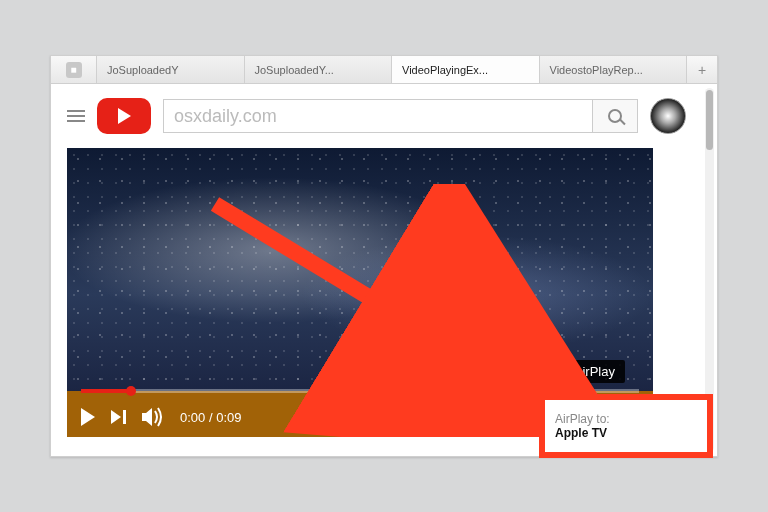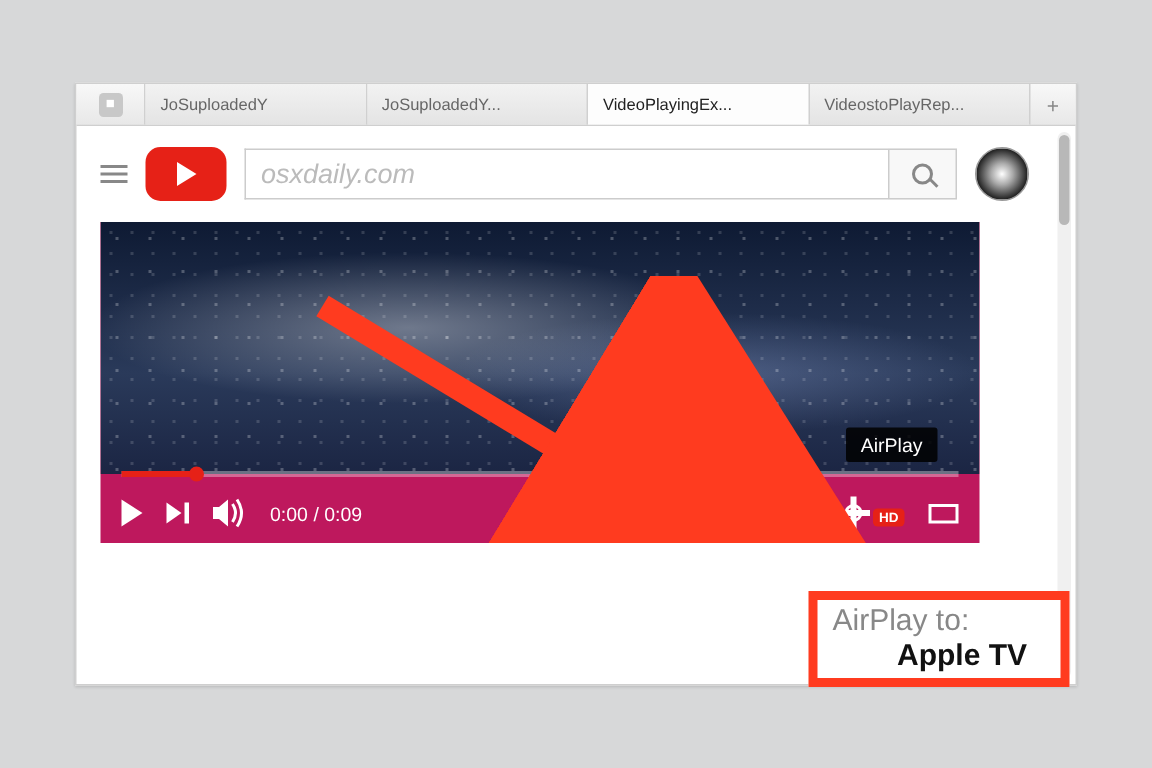--- a/index.html
+++ b/index.html
@@ -100,40 +100,39 @@
     display:flex;
     height:34px;
   }
   .search-input {
     flex:1;
     border:1px solid #ccc;
     border-right:none;
     padding:0 10px;
     font-size:18px;
     color:#bbb;
-    font-style:italic;
   }
   .search-btn {
     width:46px;
     border:1px solid #ccc;
     background:#f8f8f8;
     display:flex;align-items:center;justify-content:center;
   }
   .mag { width:14px;height:14px;border:2px solid #888;border-radius:50%;position:relative;}
   .mag:after{content:"";position:absolute;width:7px;height:2px;background:#888;right:-6px;bottom:-2px;transform:rotate(45deg);}
   .avatar {
     width:36px;height:36px;border-radius:50%;
     background:radial-gradient(circle at 50% 50%, #fff 0%, #aaa 30%, #222 70%);
     border:1px solid #999;
   }
   .player {
     margin-top:10px;
     width: 586px;
-    height: 214px;
-    background:#be185d;
+    height: 289px;
+    background:#a16207;
     position:relative;
     overflow:hidden;
   }
   .video-area {
     position:absolute; left:0; top:0; right:0; bottom:46px;
     background: radial-gradient(ellipse 60% 50% at 35% 42%, rgba(255,255,255,.35), rgba(255,255,255,0) 60%),
                 radial-gradient(ellipse 50% 40% at 70% 60%, rgba(180,200,255,.25), rgba(0,0,0,0) 60%),
                 linear-gradient(#0e1a33,#2a3a5a 60%, #1b2543);
   }
   .video-area::before, .video-area::after {
@@ -184,24 +183,24 @@
   .callout {
     position:absolute;
     right: 4px;
     bottom: -2px;
     width: 174px;
     height: 64px;
     border:6px solid #ff3b1f;
     background:#fff;
     display:flex;flex-direction:column;justify-content:center;
     padding:0 10px;
-    font-size:20px;
+    font-size:12px;
   }
   .callout .l1 { color:#888; }
-  .callout .l2 { color:#111; font-weight:bold;margin-left:43px; }
+  .callout .l2 { color:#111; font-weight:bold; }
   .arrow {
     position:absolute;
     left:128px; top:36px;
     width:430px; height:280px;
     pointer-events:none;
   }
 </style>
 </head>
 <body>
 

